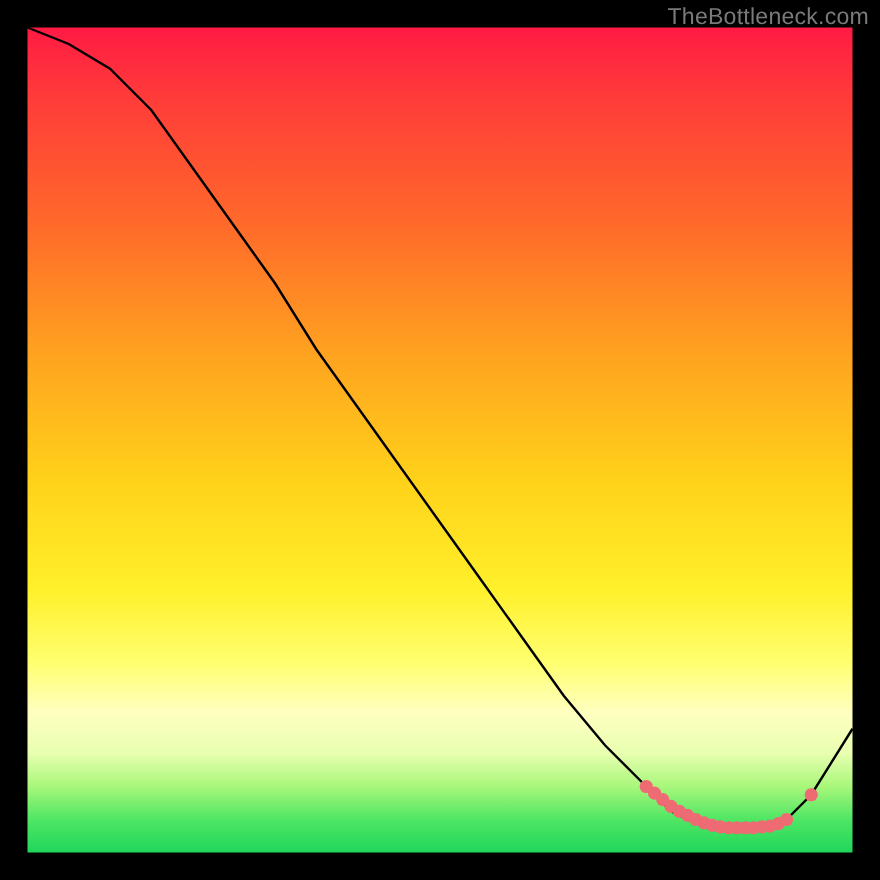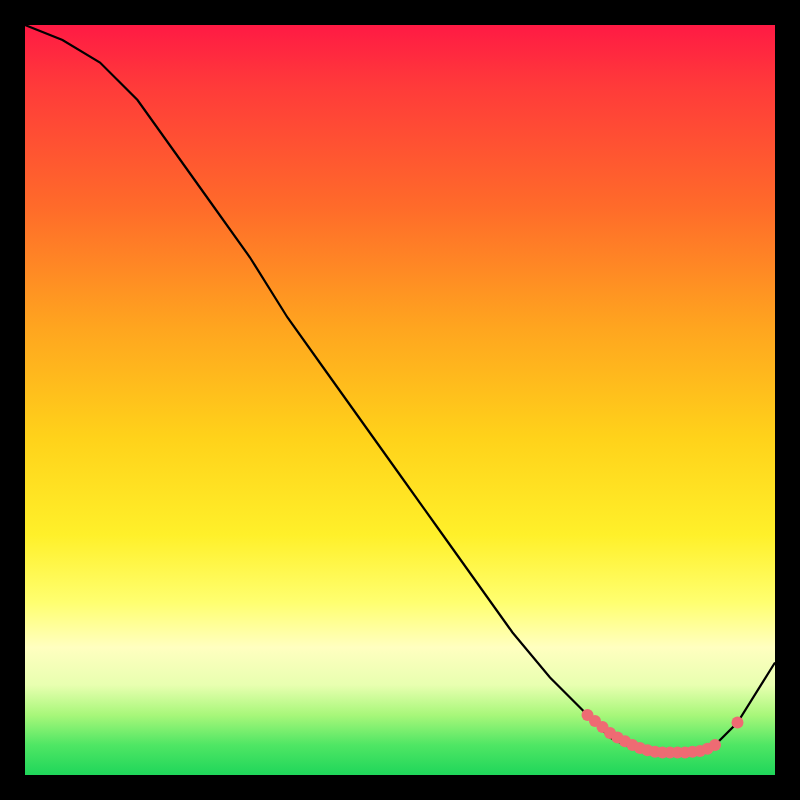--- a/index.html
+++ b/index.html
@@ -55,20 +55,21 @@
     color: #7a7a7a;
     font-size: 21px;
     letter-spacing: 0.2px;
     user-select: none;
   }
 </style>
 </head>
 <body>
 
 <div class="stage">
+  <div class="attribution">TheBottleneck.com</div>
 
   <div class="plot-area">
     <svg id="chart-svg" viewBox="0 0 750 750">
 
       <path id="curve-path" fill="none" stroke="#000" stroke-width="2.2" d="M0.00 0.00 L37.50 15.00 L75.00 37.50 L112.50 75.00 L150.00 127.50 L187.50 180.00 L225.00 232.50 L262.50 292.50 L300.00 345.00 L337.50 397.50 L375.00 450.00 L412.50 502.50 L450.00 555.00 L487.50 607.50 L525.00 652.50 L562.50 690.00 L585.00 712.50 L600.00 720.00 L615.00 726.00 L637.50 727.50 L660.00 727.50 L675.00 726.00 L690.00 720.00 L712.50 697.50 L750.00 637.50"></path>
 
       <g id="markers">
           <circle cx="562.50" cy="690.00" r="6" fill="#ee6b73"></circle>
           <circle cx="570.00" cy="696.00" r="6" fill="#ee6b73"></circle>
           <circle cx="577.50" cy="702.00" r="6" fill="#ee6b73"></circle>

